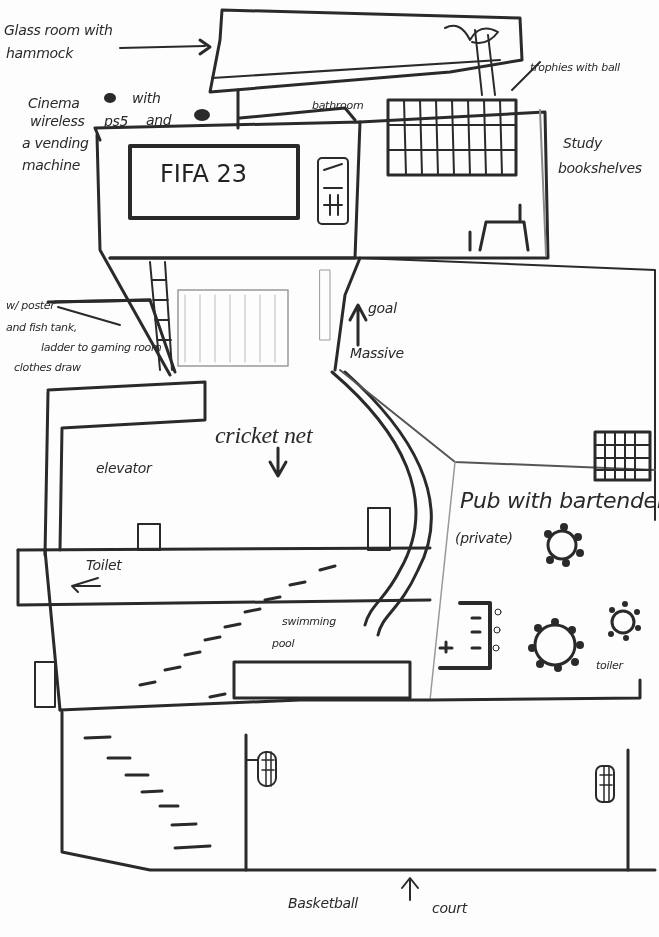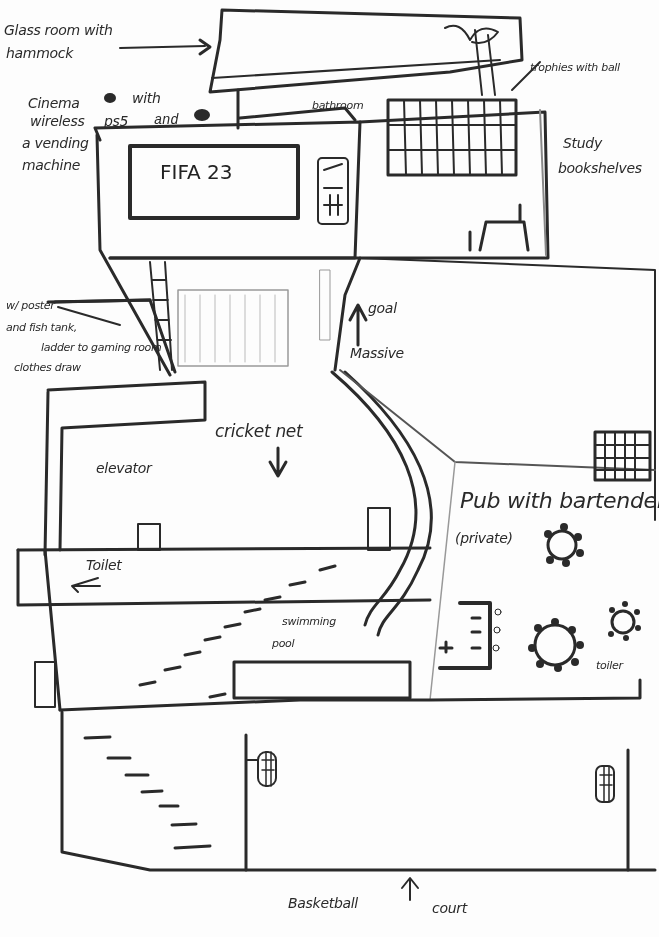--- a/index.html
+++ b/index.html
@@ -1,23 +1,23 @@
 <!DOCTYPE html>
 <html><head>
 <meta charset="utf-8">
 <style>
   html,body{margin:0;padding:0;background:#fff;}
   #canvas{position:relative;width:659px;height:937px;overflow:hidden;background:#fdfdfd;}
   svg.sketch{position:absolute;left:0;top:0;width:659px;height:937px;}
   .lbl{position:absolute;font-family:"DejaVu Sans",sans-serif;color:#2a2a2a;white-space:nowrap;font-style:italic;letter-spacing:-0.3px;line-height:1.15;}
   .s{font-size:11px;}
   .m{font-size:14px;}
-  .l{font-size:17px;}
+  .l{font-size:24px;font-family:Liberation Serif, serif;}
   .xl{font-size:22px;}
-  .screen{position:absolute;font-family:"DejaVu Sans",sans-serif;font-size:20px;color:#222;}
+  .screen{position:absolute;font-family:"DejaVu Sans",sans-serif;font-size:24px;color:#222;}
 </style>
 </head>
 <body>
 
 <div id="canvas">
 <svg class="sketch" viewBox="0 0 659 937" fill="none" stroke="#2a2a2a" stroke-linecap="round" stroke-linejoin="round">
 
   <g stroke-width="3">
     <path d="M222 10 L520 18 L522 60 L450 72 L210 92 L220 40 Z"></path>
     <path d="M212 78 L500 60" stroke-width="2"></path>
@@ -144,21 +144,21 @@
   <path d="M410 900 L410 880 M402 888 L410 878 L418 888" stroke-width="2"></path>
 </svg>
 
 <div class="lbl m" style="left:4px;top:22px;">Glass room with</div>
 <div class="lbl m" style="left:6px;top:45px;">hammock</div>
 
 <div class="lbl m" style="left:28px;top:95px;">Cinema</div>
 <div class="lbl m" style="left:132px;top:90px;">with</div>
 <div class="lbl m" style="left:30px;top:113px;">wireless</div>
 <div class="lbl m" style="left:104px;top:113px;">ps5</div>
-<div class="lbl m" style="left:154px;top:112px;font-family:Liberation Mono, monospace;">and</div>
+<div class="lbl m" style="left:146px;top:112px;">and</div>
 <div class="lbl m" style="left:22px;top:135px;">a vending</div>
 <div class="lbl m" style="left:22px;top:157px;">machine</div>
 
 <div class="lbl s" style="left:312px;top:100px;">bathroom</div>
 <div class="lbl s" style="left:530px;top:62px;">trophies with ball</div>
 <div class="lbl m" style="left:563px;top:135px;">Study</div>
 <div class="lbl m" style="left:558px;top:160px;">bookshelves</div>
 
 <div class="screen" style="left:160px;top:160px;">FIFA 23</div>
 

